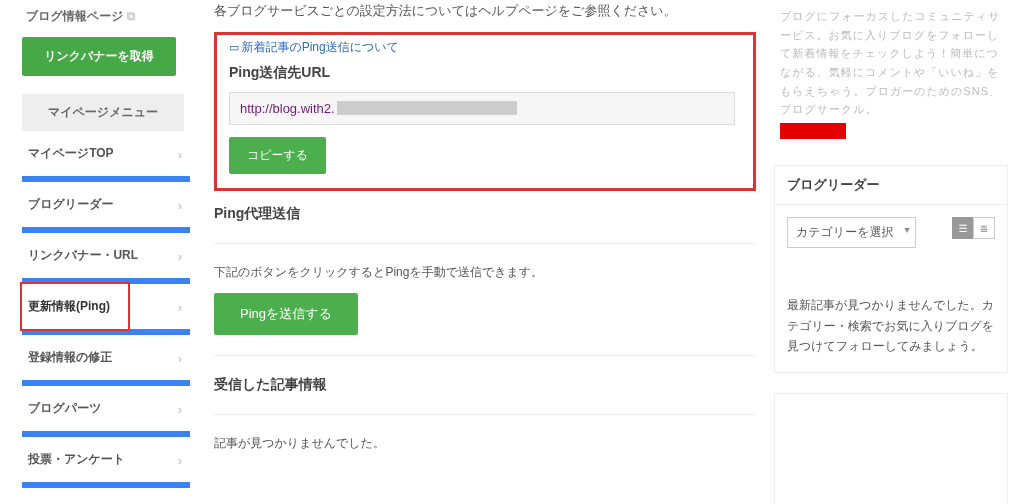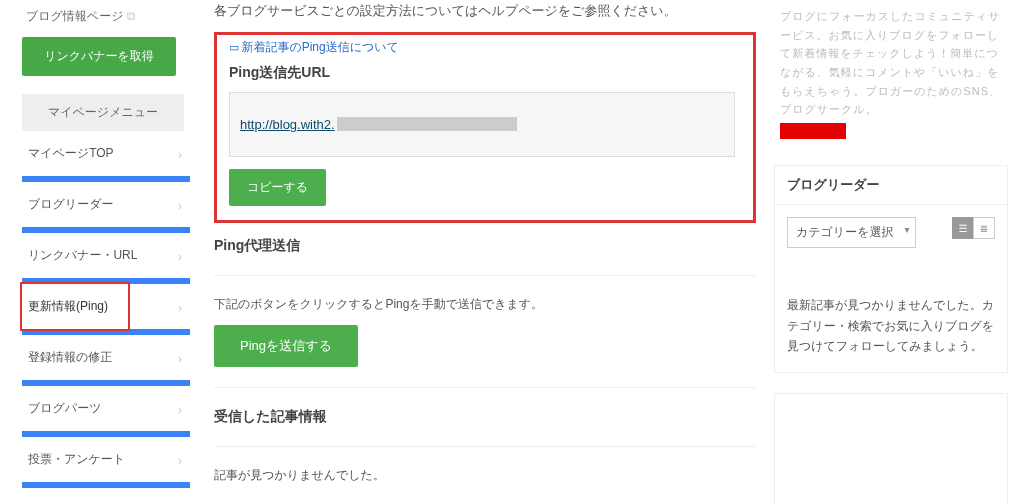--- a/index.html
+++ b/index.html
@@ -16,20 +16,21 @@
     display: flex;
     width: 100%;
     height: 100%;
   }
   
   .sidebar {
     width: 190px;
     flex-shrink: 0;
     padding-left: 22px;
     padding-top: 4px;
+    font-weight: bold;
   }
   .side-link-plain {
     font-size: 12px;
     color: #666;
     padding: 4px 0 4px 4px;
   }
   .green-btn-wide {
     display: block;
     width: 154px;
     background: #4cae4c;
@@ -94,25 +95,24 @@
     margin-bottom: 14px;
   }
   .red-frame .doc-link-wrap { margin: -6px 0 6px 0; }
 
   .block-title { font-size:14px; font-weight:bold; color:#444; margin:8px 0 10px 0; }
   .url-box {
     width: 100%;
     max-width: 506px;
     background: #f6f6f6;
     border: 1px solid #ddd;
-    padding: 24px 10px;
+    padding: 8px 10px;
     font-size: 13px;
-    color: #0c4a6e;
+    color: #701a75;
     display:flex;
-    text-decoration:underline;
   }
   .url-box .masked { display:inline-block; width:180px; height:14px; background:#ccc; margin-left:2px; }
 
   .btn-green {
     display:inline-block;
     background:#4cae4c;
     color:#fff;
     font-size:12px;
     padding:10px 18px;
     border-radius:2px;

